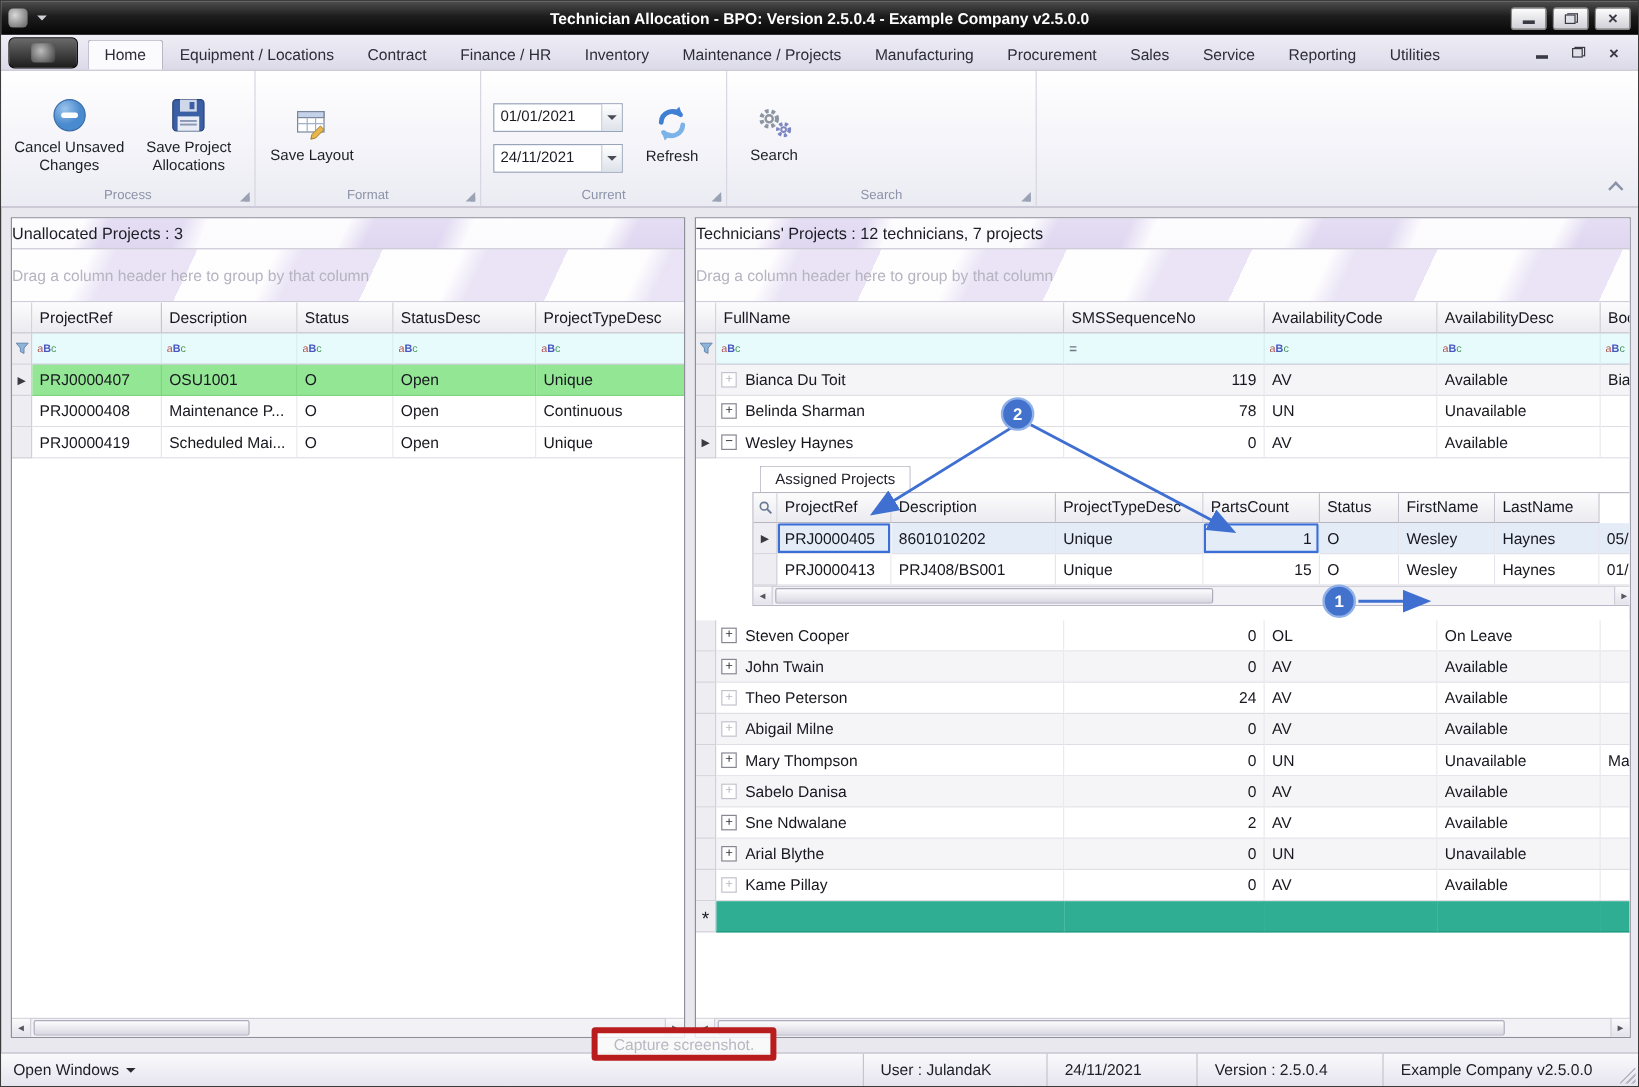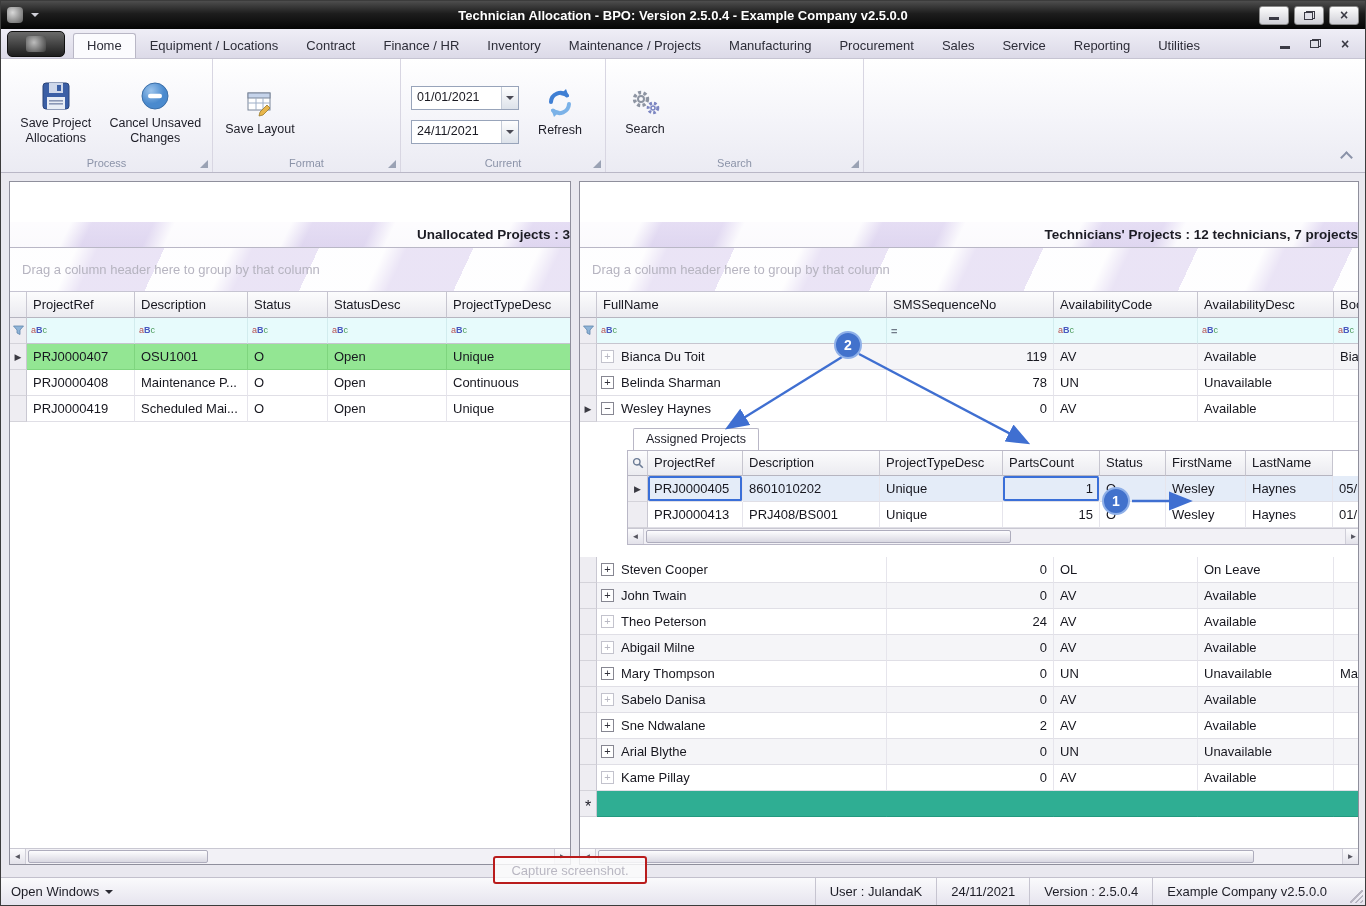--- a/index.html
+++ b/index.html
@@ -47,24 +47,24 @@
   .search-left{display:flex;flex-direction:column;gap:14px;margin:12px 10px 0 4px;}
   .srow{display:flex;align-items:center;}
   .slabel{width:86px;font-size:13px;color:#1e1e28;}
   .sinput{width:88px;height:22px;border:1px solid #a3aec2;background:#fff;font-family:"Liberation Sans",sans-serif;font-size:12.5px;padding:0 4px;}
   .checkbox{width:15px;height:15px;border:1px solid #8a96a8;background:#fff;display:inline-block;margin-left:2px;}
   .ribbon-collapse{position:absolute;right:14px;bottom:10px;width:9px;height:9px;}
   .ribbon-collapse::before{content:'';display:block;width:7px;height:7px;border-top:2px solid #8a92a8;border-right:2px solid #8a92a8;transform:rotate(-45deg);}
 
   
   .panel{position:absolute;top:180px;height:684px;border:1px solid #8f8f9c;background:#fff;display:flex;flex-direction:column;overflow:hidden;}
-  .panel-header{height:26px;line-height:26px;text-align:right;font-weight:bold;color:#1c1c24;font-size:13.5px;
+  .panel-header{height:26px;line-height:26px;text-align:left;font-weight:normal;color:#1c1c24;font-size:13.5px;
     background:repeating-linear-gradient(115deg,rgba(255,255,255,.85) 0 55px,rgba(221,211,240,.6) 75px 130px,rgba(255,255,255,.85) 150px 200px),linear-gradient(#f2eefa,#e2dcf0);
-    border-bottom:1px solid #b9b7c6;flex:none;margin-top:40px;}
-  .group-hint{height:44px;line-height:44px;padding-left:12px;color:#b6b4c0;font-size:13px;
+    border-bottom:1px solid #b9b7c6;flex:none;}
+  .group-hint{height:44px;line-height:44px;color:#b6b4c0;font-size:13px;
     background:repeating-linear-gradient(115deg,rgba(255,255,255,.9) 0 60px,rgba(226,217,242,.55) 80px 140px),#f4f1fa;
     border-bottom:1px solid #c6c4d2;flex:none;white-space:nowrap;overflow:hidden;}
   .grid{flex:1;overflow:hidden;background:#fff;position:relative;}
 
   .grow{display:flex;height:26px;flex:none;}
   .ind{width:17px;min-width:17px;background:#eeedf2;border-right:1px solid #c9c8d2;border-bottom:1px solid #d4d3da;display:flex;align-items:center;justify-content:center;overflow:hidden;}
   .hind{background:linear-gradient(#fcfcfd,#ebebf0);border-bottom:1px solid #b6b5c0;}
   .hcell{background:linear-gradient(#fcfcfd,#ebebf0);border-right:1px solid #c6c5cf;border-bottom:1px solid #b6b5c0;padding:0 6px;line-height:25px;font-size:13px;color:#17171f;overflow:hidden;white-space:nowrap;flex:none;}
   .fcell{background:#e7fbfc;border-right:1px solid #d2ecee;border-bottom:1px solid #c6c5cf;display:flex;align-items:center;padding:0 4px;overflow:hidden;flex:none;}
   .dcell{border-right:1px solid #e6e5ec;border-bottom:1px solid #e0dfe6;padding:0 6px;line-height:25px;font-size:13px;color:#17171f;overflow:hidden;white-space:nowrap;background:#fff;flex:none;}
@@ -99,25 +99,25 @@
   .sb-btn{width:16px;display:flex;align-items:center;justify-content:center;font-size:8px;color:#55555f;background:linear-gradient(#fbfbfd,#e3e2ea);border-right:1px solid #cfced8;}
   .sb-btn.right{border-left:1px solid #cfced8;border-right:none;}
   .sb-track{flex:1;position:relative;}
   .sb-thumb{position:absolute;top:1px;bottom:1px;background:linear-gradient(#fdfdfe,#d9d8e2);border:1px solid #aeadbd;border-radius:2px;}
   .dsb{height:16px;}
 
   
   .statusbar{position:absolute;left:0;right:0;bottom:0;height:28px;background:linear-gradient(#fafafc,#e6e4ee);border-top:1px solid #c2c0cc;display:flex;align-items:center;padding:0 10px;font-size:13px;color:#1d1d26;z-index:10;}
   .ow{display:flex;align-items:center;}
   .owtri{width:0;height:0;border:4px solid transparent;border-top-color:#2a2a33;margin-left:6px;margin-top:4px;}
-  .sb-right{margin-left:auto;display:flex;align-items:center;height:100%;margin-right:14px;}
+  .sb-right{margin-left:auto;display:flex;align-items:center;height:100%;margin-right:14px;gap:32px;}
   .sb-item{padding:0 14px;border-left:1px solid #c6c4d0;line-height:27px;white-space:nowrap;}
   .grip{position:absolute;right:2px;bottom:2px;width:13px;height:13px;background:linear-gradient(135deg,transparent 0 46%,#b8b6c2 46% 54%,transparent 54% 66%,#b8b6c2 66% 74%,transparent 74% 86%,#b8b6c2 86% 94%,transparent 94%);}
 
-  .ghost-tip{position:absolute;left:492px;top:855px;width:154px;height:28px;background:rgba(252,252,253,.82);border:2px solid #b91c1c;border-radius:3px;color:#b9b7c2;font-size:13px;display:flex;align-items:center;justify-content:center;z-index:40;}
+  .ghost-tip{position:absolute;left:492px;top:855px;width:154px;height:28px;background:rgba(252,252,253,.82);border:5px solid #b91c1c;border-radius:3px;color:#b9b7c2;font-size:13px;display:flex;align-items:center;justify-content:center;z-index:40;}
 
   
   .overlay{position:absolute;top:0;left:0;z-index:60;pointer-events:none;}
   .overlay line{stroke:#3f6fd1;stroke-width:2.4;}
   .overlay circle{fill:#4272cc;stroke:#8fb0e8;stroke-width:2;}
   .overlay text{fill:#fff;font-size:14px;font-weight:bold;text-anchor:middle;font-family:"Liberation Sans",sans-serif;}
 </style>
 </head>
 <body>
 
@@ -168,43 +168,43 @@
       <span class="mdi-btn">
           <span class="g-close">×</span>
         </span>
     </span>
   </div>
 
   <div class="ribbon-body">
 
     <div class="rgroup" style="width:212px">
       <div class="gcontent">
-        <div class="big-btn" style="width:100px">
-          <svg width="32" height="32" viewBox="0 0 32 32">
-            <rect x="3" y="3" width="26" height="26" rx="3" fill="#3b5fa5" stroke="#2a4478"></rect>
-            <rect x="9" y="3" width="14" height="10" fill="#cfd8ea"></rect>
-            <rect x="17" y="5" width="4" height="6" fill="#3b5fa5"></rect>
-            <rect x="7" y="17" width="18" height="12" fill="#e8edf5"></rect>
-            <rect x="9" y="20" width="14" height="1.6" fill="#8a97b5"></rect>
-              <rect x="9" y="23" width="14" height="1.6" fill="#8a97b5"></rect>
-          </svg>
-          <div class="lbl">Save Project Allocations</div>
-        </div>
         <div class="big-btn" style="width:104px">
           <svg width="32" height="32" viewBox="0 0 32 32">
             <defs>
                 <radialGradient id="cg" cx="35%" cy="30%">
                   <stop offset="0%" stop-color="#9cc4ec"></stop>
                   <stop offset="100%" stop-color="#4a8ace"></stop>
                 </radialGradient>
               </defs>
             <circle cx="16" cy="16" r="13" fill="url(#cg)" stroke="#3a6ea8"></circle>
             <rect x="9" y="13.8" width="14" height="4.5" rx="2.2" fill="#fff"></rect>
           </svg>
           <div class="lbl">Cancel Unsaved Changes</div>
+        </div>
+        <div class="big-btn" style="width:100px">
+          <svg width="32" height="32" viewBox="0 0 32 32">
+            <rect x="3" y="3" width="26" height="26" rx="3" fill="#3b5fa5" stroke="#2a4478"></rect>
+            <rect x="9" y="3" width="14" height="10" fill="#cfd8ea"></rect>
+            <rect x="17" y="5" width="4" height="6" fill="#3b5fa5"></rect>
+            <rect x="7" y="17" width="18" height="12" fill="#e8edf5"></rect>
+            <rect x="9" y="20" width="14" height="1.6" fill="#8a97b5"></rect>
+              <rect x="9" y="23" width="14" height="1.6" fill="#8a97b5"></rect>
+          </svg>
+          <div class="lbl">Save Project Allocations</div>
         </div>
       </div>
       <div class="caption">Process</div>
       <span class="launcher"></span>
     </div>
 
     <div class="rgroup" style="width:188px">
       <div class="gcontent">
         <div class="big-btn" style="width:82px">
           <svg width="30" height="30" viewBox="0 0 30 30">

